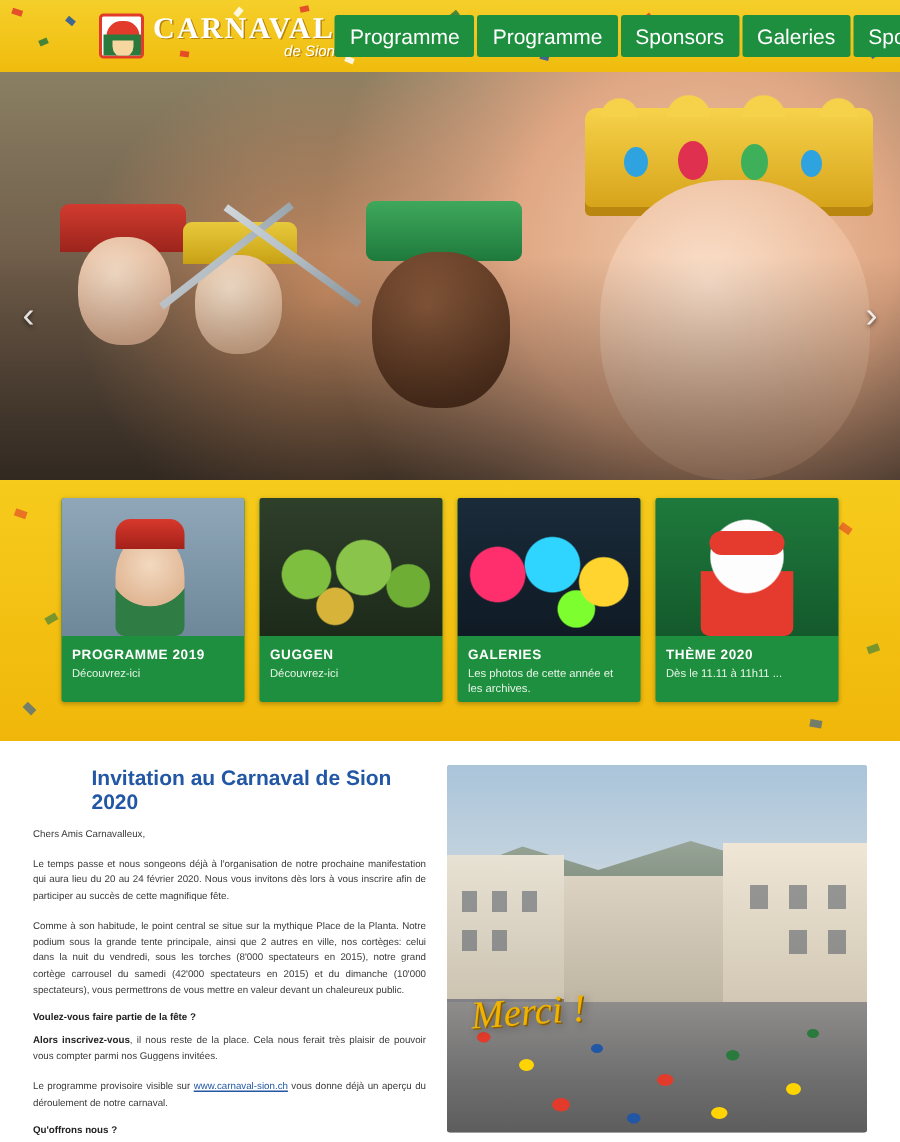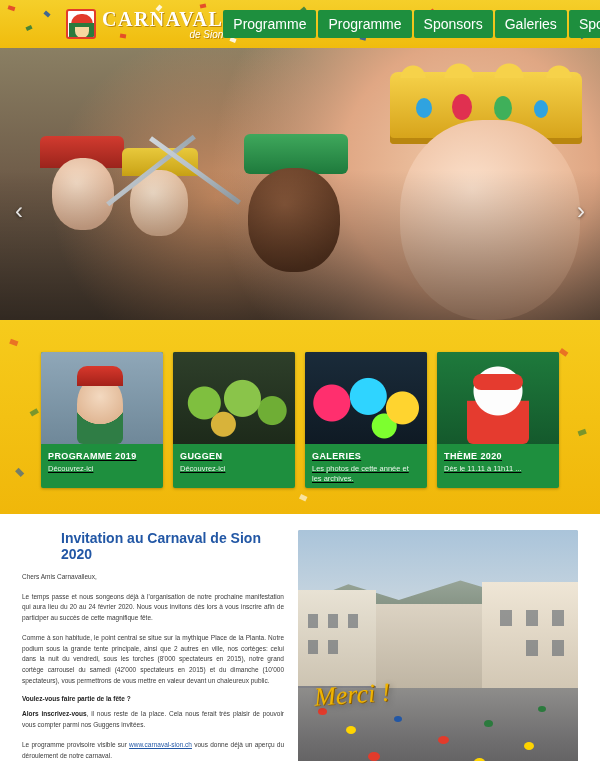--- a/index.html
+++ b/index.html
@@ -220,23 +220,22 @@
     text-shadow: 0 1px 3px rgba(0,0,0,.6);
   }
   .hero-arrow.left { left: 6px; }
   .hero-arrow.right { right: 6px; }
 
   
   .band {
     position: relative;
     background: #f5c518;
     background: linear-gradient(180deg, #f6cb1c 0%, #f0b70a 100%);
-    padding: 32px 0 26px 0;
-    overflow: hidden;
-    text-decoration: underline;
+    padding: 12px 0 26px 0;
+    overflow: hidden;
   }
   .band-confetti { position: absolute; inset: 0; opacity: .6; }
   .cards {
     position: relative;
     display: flex;
     gap: 10px;
     justify-content: center;
     z-index: 3;
   }
   .card {

